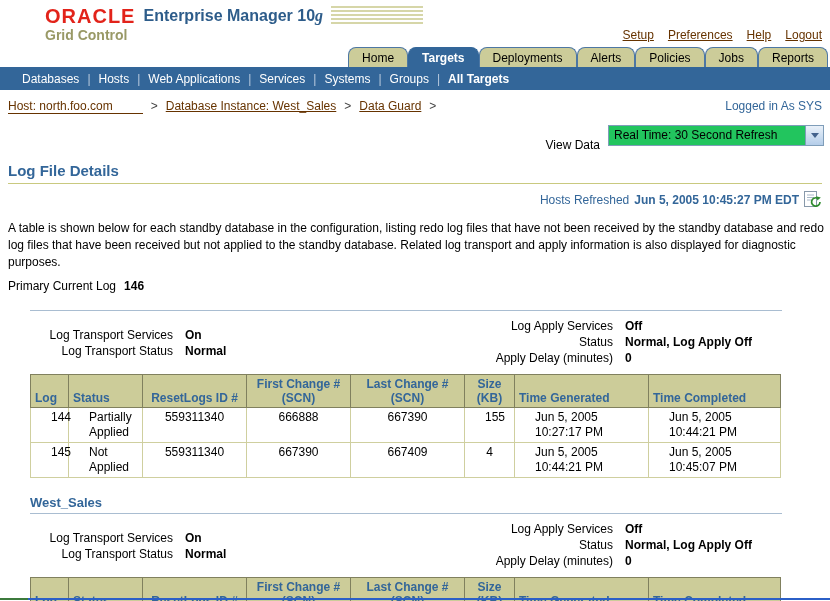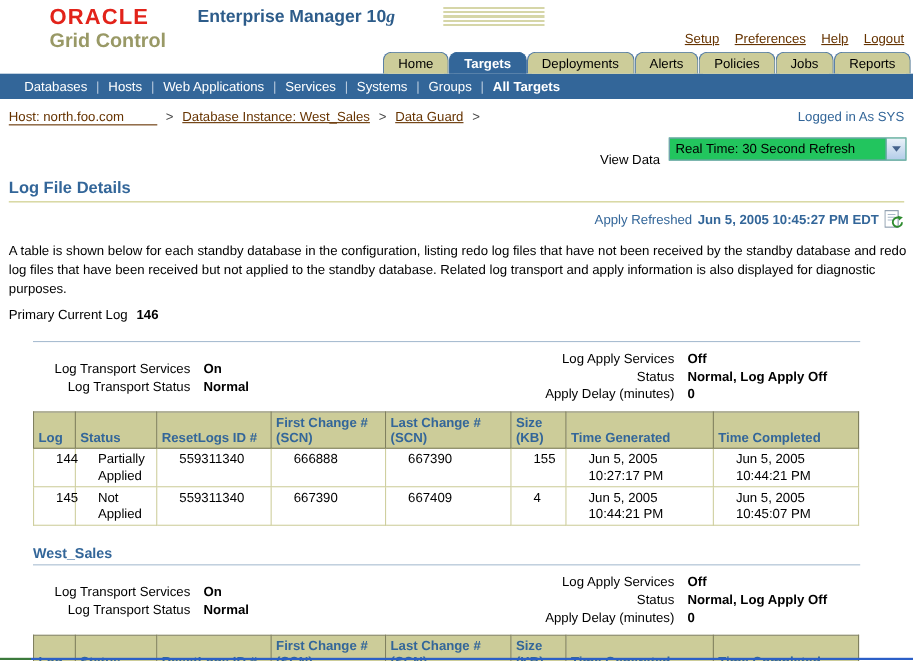--- a/index.html
+++ b/index.html
@@ -5,27 +5,27 @@
   * { box-sizing: border-box; }
   html,body { margin:0; padding:0; }
   body {
     width:830px; height:601px; overflow:hidden; position:relative;
     background:#ffffff; color:#000;
     font-family:"Liberation Sans","DejaVu Sans",sans-serif; font-size:12px;
   }
 
   
   .hdr { position:relative; padding:6px 0 0 45px; height:44px; }
-  .brand-line { display:flex; align-items:center;gap:36px; }
+  .brand-line { display:flex; align-items:center; }
   .oracle-logo { color:#e2231a; font-weight:bold; font-size:20px; letter-spacing:1px; line-height:20px; }
   .em-title { color:#2d5c8a; font-weight:bold; font-size:16px; margin-left:8px; }
   .em-g { font-style:italic; font-family:"Liberation Serif","DejaVu Serif",serif; }
   .stripes { display:inline-block; width:92px; height:20px; margin-left:8px;
     background:repeating-linear-gradient(to bottom,#d6d6a8 0 2px,#ffffff 2px 4px); }
-  .grid-control { color:#999966; font-weight:bold; font-size:18px; margin-top:1px; }
+  .grid-control { color:#999966; font-weight:bold; font-size:14px; margin-top:1px; }
   .top-links { position:absolute; top:28px; right:8px; }
   .toplink { color:#663300; text-decoration:underline; margin-left:14px; font-size:12px; cursor:pointer; }
 
   
   .tab-bar { display:flex; justify-content:flex-end; align-items:flex-end; height:23px; padding-right:2px; }
   .tab { background:#cccc99; color:#000; border:1px solid #4d77a3; border-bottom:none;
     border-radius:8px 8px 0 0; padding:3px 13px 2px; margin-left:0; font-size:12px; cursor:pointer; }
   .tab.sel { background:#336699; color:#fff; font-weight:bold; border-color:#336699; }
   .subnav { background:#336699; height:23px; display:flex; align-items:center; padding-left:18px; color:#fff; }
   .sn-item { color:#fff; margin:0 4px; cursor:pointer; }
@@ -70,21 +70,21 @@
   .pcol-l .prop-label { width:155px; text-align:right; padding-right:12px; }
   .pcol-r .prop-label { width:225px; text-align:right; padding-right:12px; }
   .prop-value { font-weight:bold; }
 
   
   table.log { border-collapse:collapse; margin:8px 0 0 30px; width:750px; font-size:12px; table-layout:fixed; }
   table.log th { background:#cccc99; color:#336699; font-weight:bold; vertical-align:bottom;
     padding:2px 4px; border:1px solid #80805e; line-height:14px; }
   table.log td { background:#fff; vertical-align:top; padding:2px 20px;
     border:1px solid #cfcf9f; line-height:15px;margin-left:28px; }
-  .al { text-align:left; } .ar { text-align:left; }
+  .al { text-align:left; } .ar { text-align:center; }
   col.c0{width:38px} col.c1{width:74px} col.c2{width:104px} col.c3{width:104px}
   col.c4{width:114px} col.c5{width:50px} col.c6{width:134px} col.c7{width:132px}
 
   .bottom-line { position:absolute; left:0; bottom:1px; width:100%; height:2px;
     background:linear-gradient(to right,#3c7a3c 0,#3c7a3c 28px,#2b5fc7 28px,#2b5fc7 100%); }
 </style>
 </head>
 <body>
 
 <div class="hdr">
@@ -132,21 +132,21 @@
   <div class="select">
     <span>Real Time: 30 Second Refresh</span>
     <span class="select-arrow">
         <i></i>
       </span>
   </div>
 </div>
 
 <div class="page-title">Log File Details</div>
 <div class="refresh-row">
-  <span>Apply Refreshed</span>
+  <span>Hosts Refreshed</span>
   <span class="refresh-time">Jun 5, 2005 10:45:27 PM EDT</span>
   <span class="refresh-icon">
     <svg width="18" height="17" viewBox="0 0 18 17">
       <rect x="0.5" y="0.5" width="12" height="15" fill="#ffffff" stroke="#8899aa"></rect>
       <path d="M3 4h7M3 6.5h7M3 9h5" stroke="#a8b8c8" stroke-width="1"></path>
       <path d="M16 11 a4.2 4.2 0 1 1 -2.6-3.9" fill="none" stroke="#2e8b2e" stroke-width="1.7"></path>
       <path d="M12.2 5.2 l4.6 1.4 -3.4 2.8 z" fill="#2e8b2e"></path>
     </svg>
   </span>
 </div>

